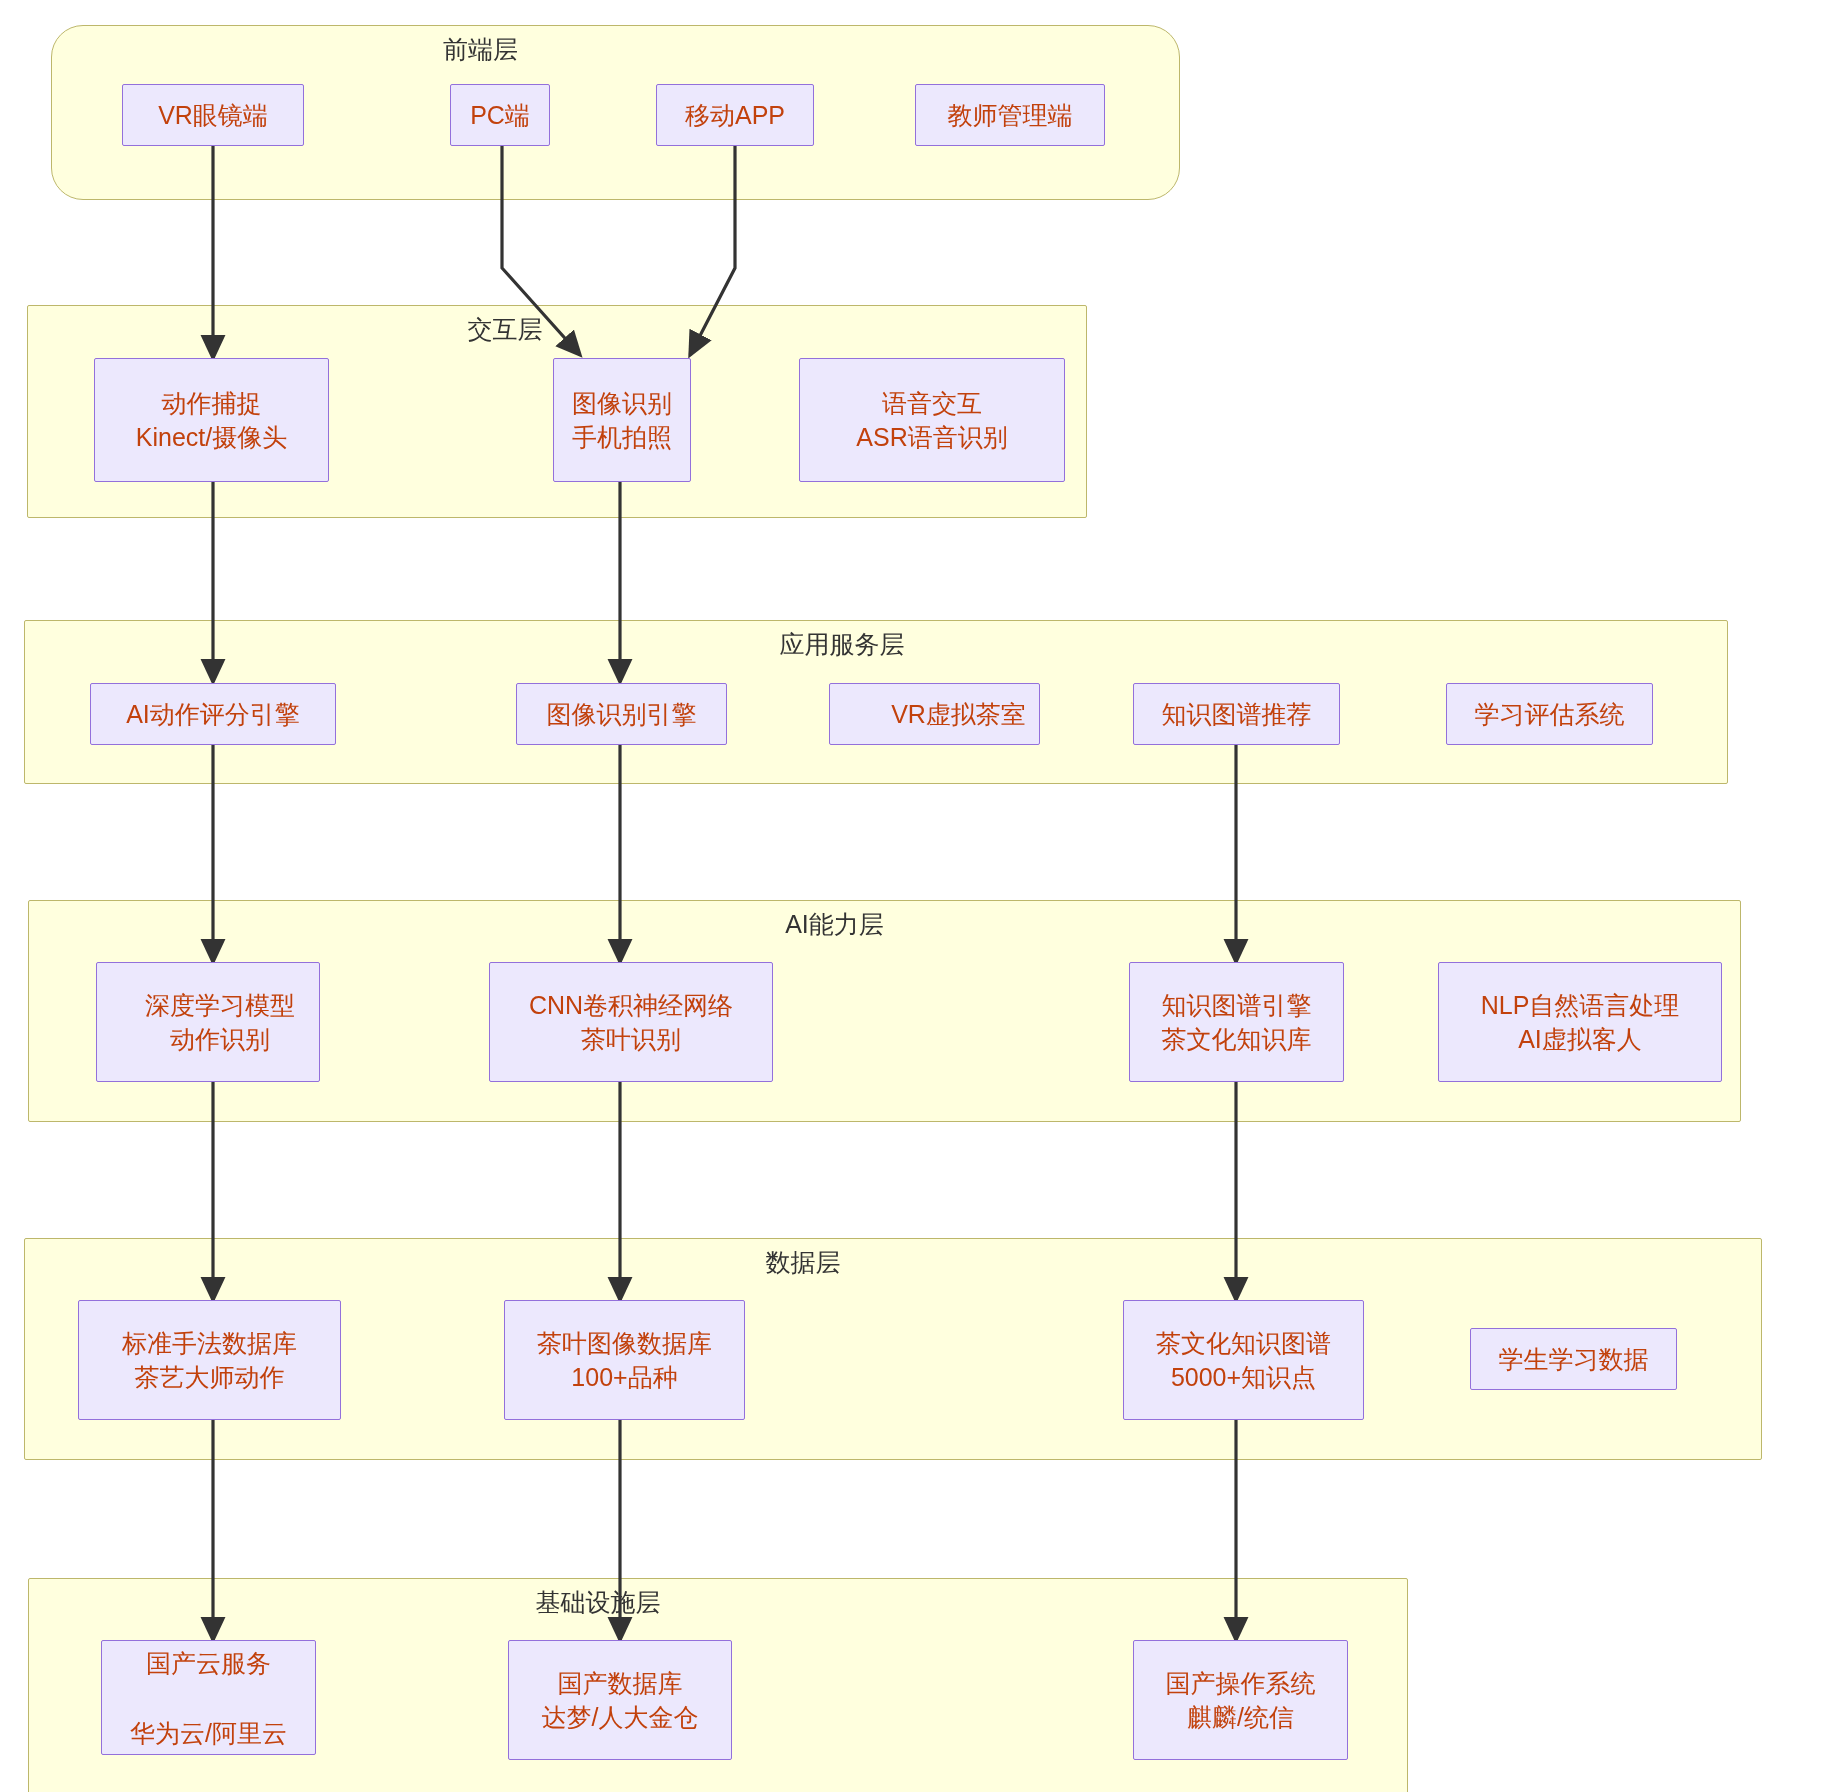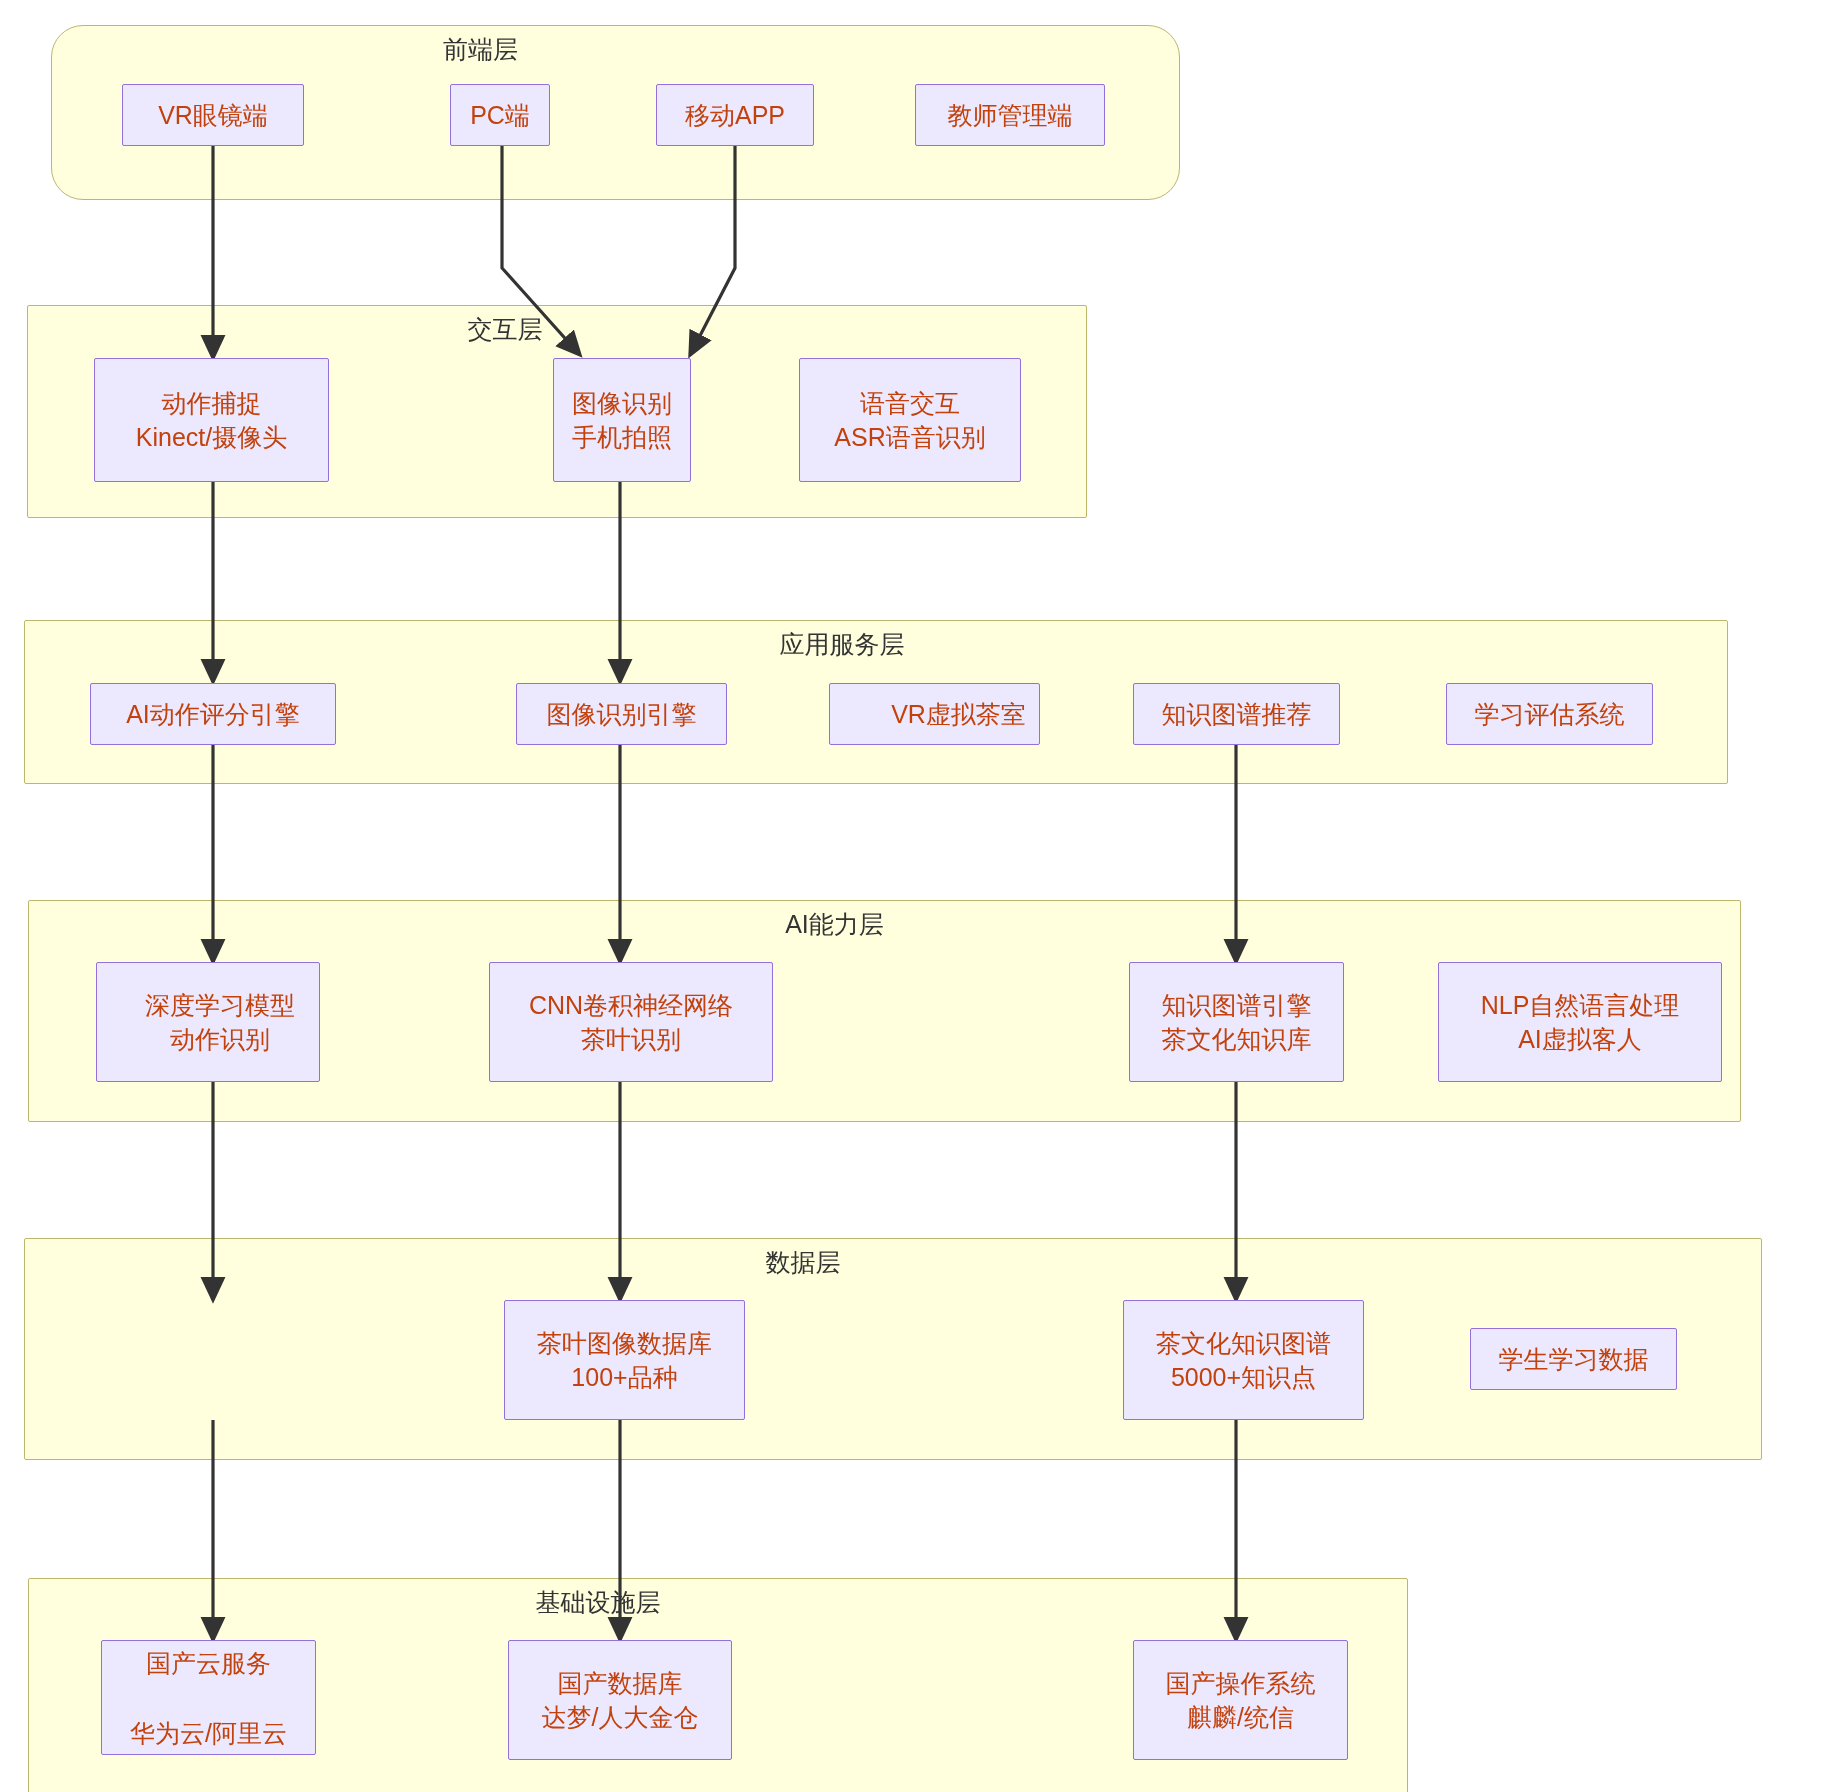--- a/index.html
+++ b/index.html
@@ -141,21 +141,21 @@
   </div>
 
   <div class="node" style="left:94px; top:358px; width:235px; height:124px;">
     <span>动作捕捉</span>
     <span class="line2">Kinect/摄像头</span>
   </div>
   <div class="node" style="left:553px; top:358px; width:138px; height:124px;">
     <span>图像识别</span>
     <span class="line2">手机拍照</span>
   </div>
-  <div class="node" style="left:799px; top:358px; width:222px; height:124px;">
+  <div class="node" style="left:799px; top:358px; width:266px; height:124px;">
     <span>语音交互</span>
     <span class="line2">ASR语音识别</span>
   </div>
 
   <div class="node" style="left:90px; top:683px; width:246px; height:62px;">
     <span>AI动作评分引擎</span>
   </div>
   <div class="node" style="left:516px; top:683px; width:211px; height:62px;">
     <span>图像识别引擎</span>
   </div>
@@ -179,20 +179,24 @@
   </div>
   <div class="node" style="left:1129px; top:962px; width:215px; height:120px;">
     <span>知识图谱引擎</span>
     <span class="line2">茶文化知识库</span>
   </div>
   <div class="node" style="left:1438px; top:962px; width:284px; height:120px;">
     <span>NLP自然语言处理</span>
     <span class="line2">AI虚拟客人</span>
   </div>
 
+  <div class="node" style="left:78px; top:1300px; width:263px; height:120px;">
+    <span>标准手法数据库</span>
+    <span class="line2">茶艺大师动作</span>
+  </div>
   <div class="node" style="left:504px; top:1300px; width:241px; height:120px;">
     <span>茶叶图像数据库</span>
     <span class="line2">100+品种</span>
   </div>
   <div class="node" style="left:1123px; top:1300px; width:241px; height:120px;">
     <span>茶文化知识图谱</span>
     <span class="line2">5000+知识点</span>
   </div>
   <div class="node" style="left:1470px; top:1328px; width:207px; height:62px;">
     <span>学生学习数据</span>

